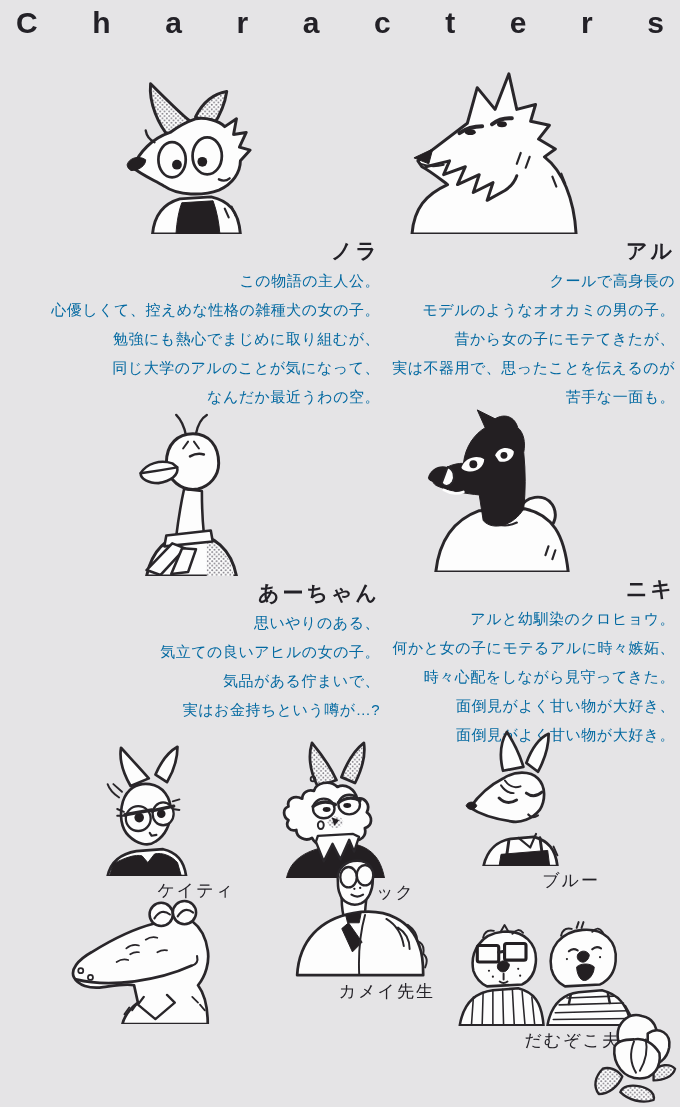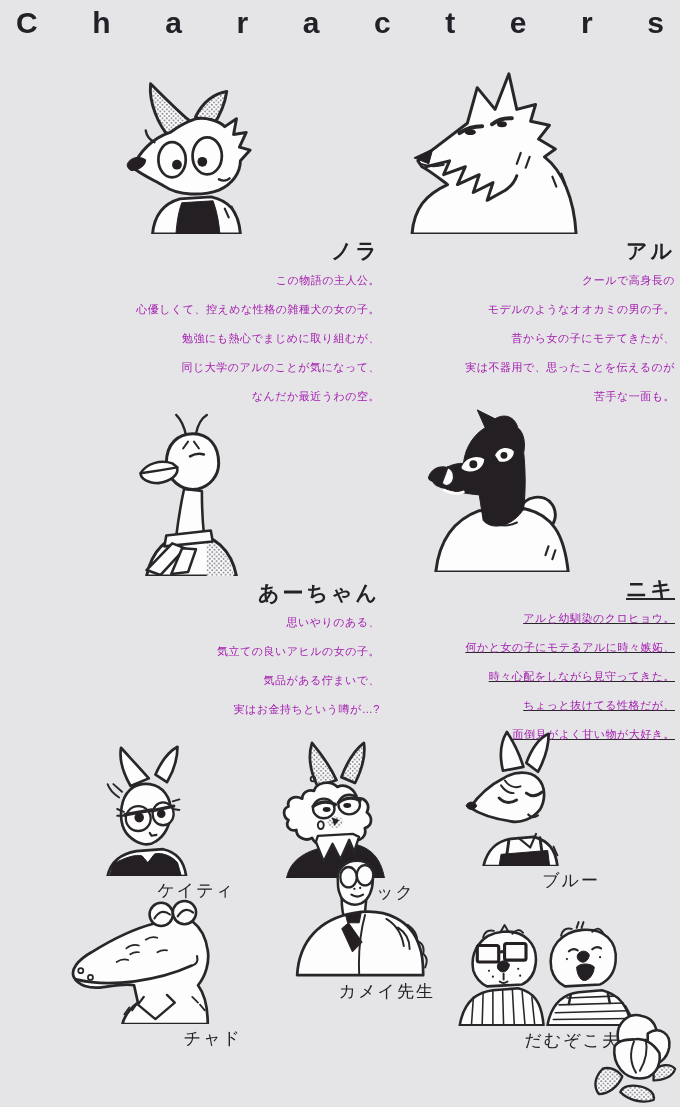--- a/index.html
+++ b/index.html
@@ -13,21 +13,21 @@
     position:absolute;top:6px;left:16px;right:16px;
     display:flex;justify-content:space-between;
     font-size:30px;font-weight:700;color:#232127;
   }
   .char-section{position:absolute;text-align:right;}
   .char-section svg{display:block;margin:0 auto;}
   .char-name{
     font-size:21px;font-weight:700;letter-spacing:3px;
     margin:3px 0 1px;color:#232127;
   }
-  .char-desc{font-size:11px;line-height:29px;letter-spacing:0.5px;color:#a21caf;}
+  .char-desc{font-size:15px;line-height:29px;letter-spacing:0.5px;color:#0369a1;}
   .minor-name{
     font-size:17px;font-weight:400;letter-spacing:2px;margin-top:3px;color:#232127;
   }
   .flower{position:absolute;left:591px;top:1008px;}
   svg .ln{fill:none;stroke:#29262a;stroke-width:3;stroke-linecap:round;stroke-linejoin:round;}
   svg .th{fill:none;stroke:#29262a;stroke-width:1.8;stroke-linecap:round;stroke-linejoin:round;}
   svg .wh{fill:#fdfdfd;stroke:#29262a;stroke-width:3;stroke-linecap:round;stroke-linejoin:round;}
   svg .bk{fill:#231f22;stroke:#231f22;stroke-width:1;stroke-linejoin:round;}
   svg .ht{fill:url(#ht);stroke:#29262a;stroke-width:3;stroke-linejoin:round;}
 </style>
@@ -128,42 +128,42 @@
     </svg>
     <div class="char-name">あーちゃん</div>
     <div class="char-desc">
       <div>思いやりのある、</div>
       <div>気立ての良いアヒルの女の子。</div>
       <div>気品がある佇まいで、</div>
       <div>実はお金持ちという噂が…?</div>
     </div>
   </div>
 
-  <div class="char-section" style="left:325px;top:402px;width:350px;text-decoration:underline;">
+  <div class="char-section" style="left:325px;top:402px;width:350px;">
     <svg width="175" height="170" viewBox="0 0 175 172">
       <path class="wh" d="M106,110 C112,94 132,92 140,104 C146,114 142,124 136,128 Z"></path>
       <path class="wh" d="M22,172 C26,136 44,118 66,110 L112,108 C140,114 152,134 156,172 Z"></path>
       <path class="th" d="M70,113 C76,124 92,128 104,122 M136,146 l-3,9 M143,150 l-3,9" style="stroke-width:2.2"></path>
       <path class="bk" d="M20,78 C28,66 40,62 50,62 C52,44 62,32 72,26 L64,8 L82,17
                C92,11 102,15 105,26 C111,31 113,41 111,51 C113,71 113,90 111,108
                C101,125 80,131 70,120 L66,94 C54,93 36,90 26,86 C20,84 18,81 20,78 Z"></path>
       <path d="M14,77 C16,68 26,63 34,66 L28,82 C22,83 16,81 14,77 Z" fill="#231f22"></path>
       <path d="M28,82 L34,66 C40,68 42,75 39,81 C35,87 30,85 28,82 Z" fill="#fdfdfd" stroke="#29262a" stroke-width="2"></path>
       <path d="M30,89 Q40,95 50,91" fill="none" stroke="#fdfdfd" stroke-width="2.6" stroke-linecap="round"></path>
       <path d="M48,66 C52,56 64,53 71,58 C71,66 62,72 54,70 C50,69 48,68 48,66 Z" fill="#fdfdfd"></path>
       <circle cx="60" cy="63" r="4" fill="#231f22"></circle>
       <path d="M82,54 C86,45 96,45 101,50 C101,58 92,62 86,60 Z" fill="#fdfdfd"></path>
       <circle cx="91" cy="54" r="3.5" fill="#231f22"></circle>
     </svg>
     <div class="char-name">ニキ</div>
     <div class="char-desc">
       <div>アルと幼馴染のクロヒョウ。</div>
       <div>何かと女の子にモテるアルに時々嫉妬、</div>
       <div>時々心配をしながら見守ってきた。</div>
-      <div>ちょっと抜けてる性格だが、</div>
+      <div>面倒見がよく甘い物が大好き、</div>
       <div>面倒見がよく甘い物が大好き。</div>
     </div>
   </div>
 
   <div class="char-section" style="left:75px;top:742px;width:160px;">
     <svg width="152" height="134" viewBox="0 0 155 140">
       <path class="wh" d="M52,46 C44,32 40,18 42,6 C52,17 64,30 71,38 Z" style="stroke-width:2.8"></path>
       <path class="wh" d="M78,34 C84,20 92,10 101,5 C101,18 96,32 90,42 Z" style="stroke-width:2.8"></path>
       <path class="th" d="M40,58 C34,54 30,50 28,44 M43,52 l-9,-8" style="stroke-width:2"></path>
       <path class="wh" d="M44,62 C40,76 42,90 50,98 C58,106 70,110 78,104 C88,98 94,86 94,72
@@ -237,21 +237,20 @@
       <circle class="wh" cx="126" cy="15" r="12" style="stroke-width:2.6"></circle>
       <path class="th" d="M95,21 Q102,10 111,17 M119,19 Q126,8 135,15" style="stroke-width:2.2"></path>
       <circle class="th" cx="19" cy="75" r="2.6" style="stroke-width:1.8"></circle>
       <circle class="th" cx="29" cy="82" r="2.6" style="stroke-width:1.8"></circle>
       <path class="ln" d="M14,84 C50,93 100,85 133,70" style="stroke-width:2.8"></path>
       <path class="th" d="M133,70 q8,-2 6,-10" style="stroke-width:2.2"></path>
       <path class="th" d="M66,52 q6,-5 13,-3 M70,58 q5,-3 9,-2 M86,43 q6,-4 12,-2 M56,66 q6,-4 12,-2 M98,56 q5,-3 10,-2" style="stroke-width:1.8"></path>
       <path class="th" d="M78,110 L96,125 L116,108 M78,110 l6,-8 M116,108 l-8,-8" style="stroke-width:2.4"></path>
       <path class="th" d="M64,120 l5,-7 M72,116 l5,-7 M134,102 l6,6 M142,110 l5,6" style="stroke-width:1.8"></path>
     </svg>
-    <div class="minor-name">チャド</div>
   </div>
 
   <div class="char-section" style="left:265px;top:855px;width:170px;">
     <svg width="160" height="122" viewBox="0 0 165 122">
       <path class="wh" d="M76,62 C72,44 74,30 80,18 L102,14 C102,32 98,46 98,60 Z" style="stroke-width:2.6"></path>
       <path class="wh" d="M70,26 C68,12 78,4 90,4 C102,4 108,12 106,24 C106,34 102,44 94,48
                C84,52 74,46 72,38 C70,34 70,30 70,26 Z" style="stroke-width:2.6"></path>
       <ellipse class="wh" cx="81" cy="21" rx="8.5" ry="10.5" style="stroke-width:2.4"></ellipse>
       <ellipse class="wh" cx="98" cy="19" rx="8.5" ry="10.5" style="stroke-width:2.4"></ellipse>
       <path class="th" d="M84,39 Q90,43 96,39" style="stroke-width:2.2"></path>

